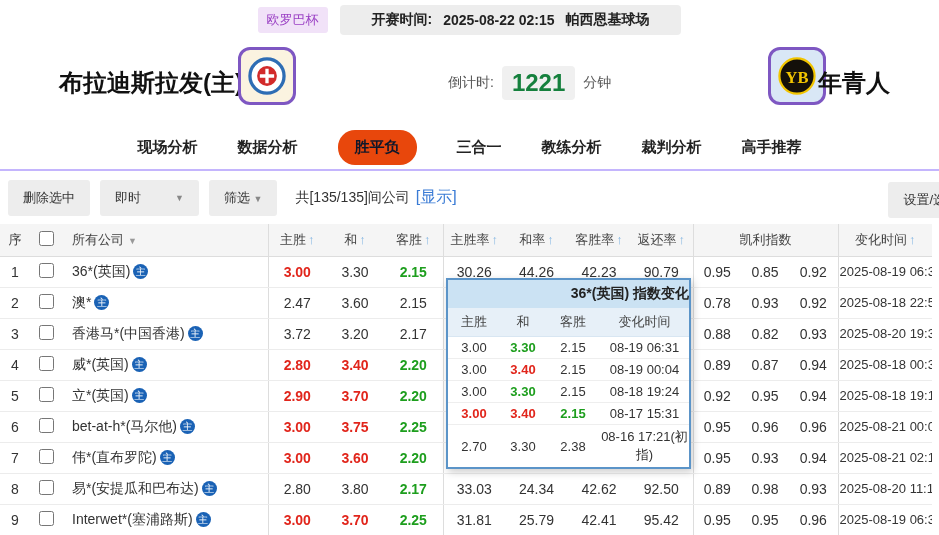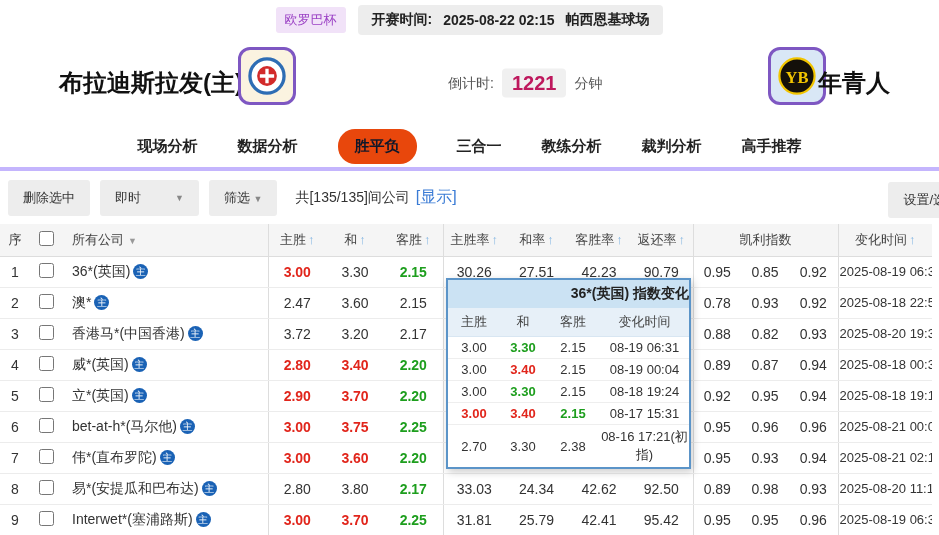--- a/index.html
+++ b/index.html
@@ -4,38 +4,38 @@
 <style>
   * { box-sizing: border-box; }
   html,body { margin:0; padding:0; }
   body {
     width:939px; height:535px; overflow:hidden; position:relative;
     background:#fff; font-family:"Liberation Sans","DejaVu Sans",sans-serif; color:#333;
   }
   
   .topbar { height:40px; display:flex; align-items:center; justify-content:center; gap:12px; }
   .league-badge { background:#f1e2f8; color:#9a3fc4; font-size:13px; padding:4px 9px; border-radius:3px; }
-  .kick-pill { background:#ededed; border-radius:4px; padding:6px 14px; font-size:14px;
+  .kick-pill { background:#ededed; border-radius:4px; padding:6px 32px; font-size:14px;
                font-weight:bold; color:#222; display:flex; gap:11px; align-items:center; }
   
   .teams { height:86px; position:relative; }
   .team-name { position:absolute; top:50%; transform:translateY(-50%);
                font-size:24px; font-weight:bold; color:#111; white-space:nowrap; }
   .home-name { left:59px; }
   .away-name { left:818px; }
   .logo { position:absolute; top:7px; width:58px; height:58px; border:3px solid #7e57c2;
           border-radius:12px; display:flex; align-items:center; justify-content:center; }
   .home-logo { left:238px; background:#fbf3e0; }
   .away-logo { left:768px; background:#d9e7f6; }
   .countdown { position:absolute; left:448px; top:50%; transform:translateY(-50%);
                display:flex; align-items:center; gap:8px; font-size:14px; color:#555; }
   .cd-value { background:#f0f0f0; border-radius:4px; padding:3px 10px;
-              color:#be185d; font-weight:bold; font-size:20px; }
-  
-  .tabrow { height:45px; border-bottom:4px solid #c4b5fd; display:flex; align-items:center;
+              color:#15803d; font-weight:bold; font-size:24px; }
+  
+  .tabrow { height:45px; border-bottom:2px solid #c4b5fd; display:flex; align-items:center;
             justify-content:center; gap:40px; }
   .tab { font-size:15px; font-weight:bold; color:#222; cursor:pointer; white-space:nowrap; }
   .tab.active { background:#e8470c; color:#0f172a; border-radius:17px; padding:8px 17px; }
   
   .toolbar { height:53px; display:flex; align-items:center; padding:0 0 0 8px; position:relative; }
   .btn { background:#ededed; border:none; border-radius:3px; padding:9px 15px; font-size:13px;
          color:#333; margin-right:10px; font-family:inherit; cursor:pointer; white-space:nowrap; }
   .btn.dd-wide { display:inline-flex; align-items:center; }
   .btn.dd-wide .gap { display:inline-block; width:34px; }
   .caret { color:#888; font-size:9px; }
@@ -162,21 +162,21 @@
   </tr>
 
   <tr>
     <td>1</td>
     <td><input type="checkbox" style=""></td>
     <td class="company-cell"><span>36*(英国)</span><span class="badge-ic">主</span></td>
     <td class="vl red">3.00</td>
     <td>3.30</td>
     <td class="grn">2.15</td>
     <td class="vl">30.26</td>
-    <td>27.51</td>
+    <td>44.26</td>
     <td>42.23</td>
     <td>90.79</td>
     <td class="vl">0.95</td>
     <td>0.85</td>
     <td>0.92</td>
     <td class="vl" style="font-size:13px">2025-08-19 06:32</td>
   </tr>
 
   <tr>
     <td>2</td>

